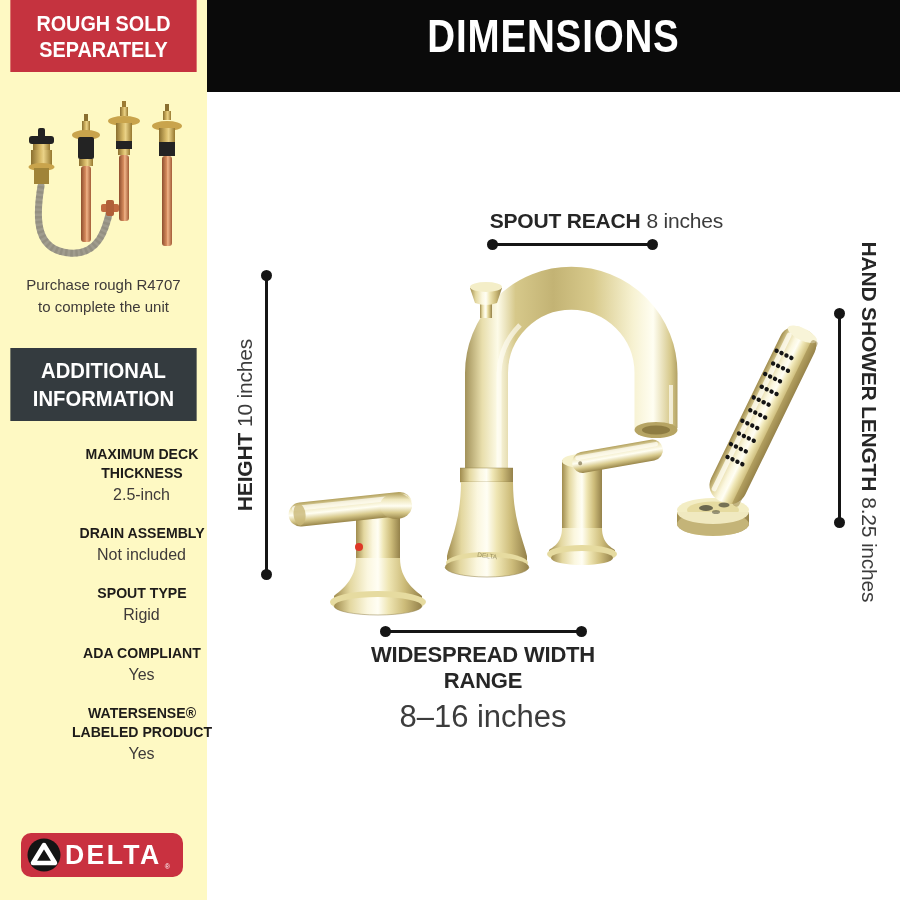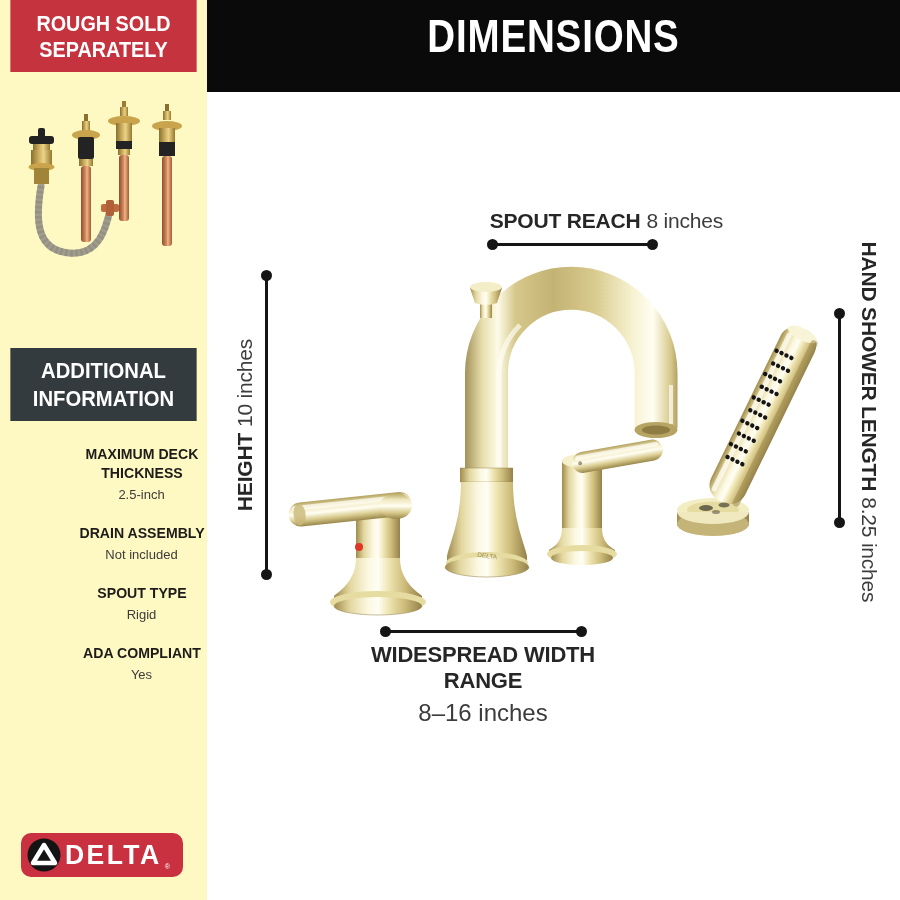--- a/index.html
+++ b/index.html
@@ -13,21 +13,21 @@
   .rough-illo{position:absolute;left:9px;top:100px;}
   .note{position:absolute;left:0;top:274px;width:207px;text-align:center;color:#3E3A39;
         font-size:15px;line-height:22px;}
   .info-band{position:absolute;left:0;top:348px;width:207px;height:73px;background:#343B3F;
         color:#fff;text-align:center;font-weight:700;font-size:22.5px;line-height:28px;
         padding-top:9px;box-sizing:border-box;transform:scaleX(.9);transform-origin:center;}
   .specs{position:absolute;left:0;top:444px;width:207px;text-align:center;padding-left:38px;}
   .spec{margin-bottom:18px;}
   .spec .lab{font-weight:700;font-size:15px;line-height:19px;color:#1E1C1A;max-width:158px;
         margin:0 auto;transform:scaleX(.94);transform-origin:center;}
-  .spec .val{font-size:13px;line-height:21px;color:#3E3A39;margin-top:2px;}
+  .spec .val{font-size:16px;line-height:21px;color:#3E3A39;margin-top:2px;}
   
   .logo{position:absolute;left:21px;top:833px;width:162px;height:44px;background:#C93140;
         border-radius:10px;display:flex;align-items:center;padding-left:6px;box-sizing:border-box;}
   .logo .word{color:#fff;font-size:28px;font-weight:700;letter-spacing:2.5px;
         transform:scaleX(.95);transform-origin:left center;margin-left:4px;}
   .logo .reg{color:#fff;font-size:7px;align-self:flex-end;margin:0 0 7px -2px;}
   
   .banner{position:absolute;left:207px;top:0;width:693px;height:92px;background:#0A0A0A;
         color:#fff;text-align:center;}
   .banner .t{font-size:47px;font-weight:700;line-height:72px;letter-spacing:1px;
@@ -41,21 +41,21 @@
   .dim-v::before,.dim-v::after{content:"";position:absolute;width:11px;height:11px;
         border-radius:50%;background:#151515;left:-4px;}
   .dim-v::before{top:-5px;} .dim-v::after{bottom:-5px;}
   .dim-label{position:absolute;white-space:nowrap;font-size:21px;color:#262626;
         letter-spacing:-.2px;}
   .dim-label .b{font-weight:700;}
   .dim-label .r{font-weight:400;color:#3C3C3C;margin-left:6px;}
   .rot-ccw{transform:translate(-50%,-50%) rotate(-90deg);}
   .rot-cw{transform:translate(-50%,-50%) rotate(90deg);}
   .center-label{text-align:center;white-space:normal;}
-  .ws-line2{font-size:24px;font-weight:400;color:#3C3C3C;margin-top:5px;letter-spacing:0;}
+  .ws-line2{font-size:31px;font-weight:400;color:#3C3C3C;margin-top:5px;letter-spacing:0;}
   .faucet-svg{position:absolute;left:0;top:0;pointer-events:none;}
 </style>
 </head>
 <body>
 
 <div id="stage">
 
   <div class="sidebar">
 
     <div class="badge">
@@ -118,20 +118,24 @@
       <g>
         <rect x="156" y="4" width="4" height="8" fill="#8A6F2F"></rect>
         <rect x="154" y="11" width="8" height="9" fill="url(#brass)"></rect>
         <ellipse cx="158" cy="26" rx="15" ry="5" fill="#C9A44C"></ellipse>
         <rect x="150" y="28" width="16" height="14" fill="url(#brass)"></rect>
         <rect x="150" y="42" width="16" height="14" fill="#232323"></rect>
         <rect x="153" y="56" width="10" height="90" rx="3" fill="url(#copper)"></rect>
       </g>
     </svg>
 
+    <div class="note">
+      <div>Purchase rough R4707</div>
+      <div>to complete the unit</div>
+    </div>
 
     <div class="info-band">
       <div>ADDITIONAL</div>
       <div>INFORMATION</div>
     </div>
 
     <div class="specs">
       <div class="spec">
         <div class="lab">MAXIMUM DECK THICKNESS</div>
         <div class="val">2.5-inch</div>
@@ -139,20 +143,24 @@
       <div class="spec">
         <div class="lab">DRAIN ASSEMBLY</div>
         <div class="val">Not included</div>
       </div>
       <div class="spec">
         <div class="lab">SPOUT TYPE</div>
         <div class="val">Rigid</div>
       </div>
       <div class="spec">
         <div class="lab">ADA COMPLIANT</div>
+        <div class="val">Yes</div>
+      </div>
+      <div class="spec">
+        <div class="lab">WATERSENSE® LABELED PRODUCT</div>
         <div class="val">Yes</div>
       </div>
     </div>
 
     <div class="logo">
       <svg width="34" height="34" viewBox="0 0 34 34">
         <circle cx="17" cy="17" r="16.5" fill="#141414"></circle>
         <path d="M17 7 L28 25 L6 25 Z" fill="none" stroke="#fff" stroke-width="4.5" stroke-linejoin="round"></path>
       </svg>
       <span class="word">DELTA</span>

